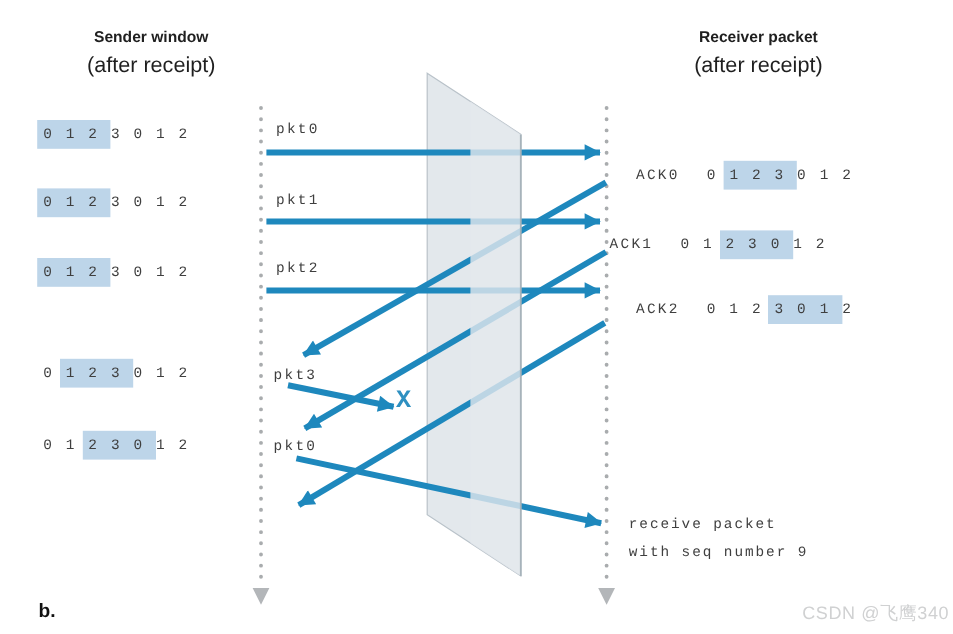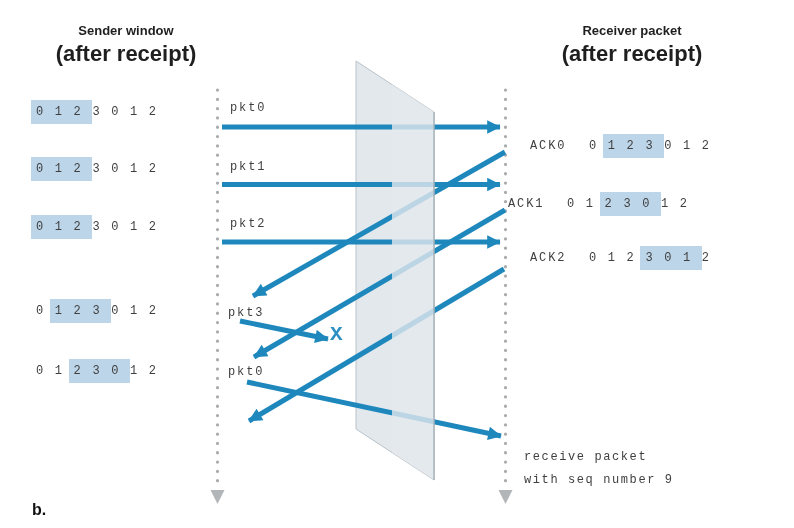--- a/index.html
+++ b/index.html
@@ -20,32 +20,32 @@
   .arrow{stroke:var(--arrow);stroke-width:5;fill:none;}
   .ah{fill:var(--arrow);}
   .timeline{stroke:var(--timeline);stroke-width:3.2;stroke-linecap:round;
             stroke-dasharray:0.1 9.2;fill:none;}
   .tl-head{fill:#b3b6b9;}
   .wall{fill:var(--panel);stroke:var(--panel_border);stroke-width:1;}
   .wall-overlay{fill:rgba(227,233,238,0.80);}
   .wall-edge{stroke:#a7b3bb;stroke-width:1.5;}
   .hdr{width:200px;text-align:center;color:var(--header_text);}
   .hdr .t{font-size:13px;font-weight:700;line-height:24px;}
-  .hdr .s{font-size:22px;font-weight:700;line-height:22px;}
+  .hdr .s{font-size:18px;font-weight:400;line-height:22px;}
   .seqrow{height:28px;line-height:28px;white-space:pre;}
   .mono{font-family:"Liberation Mono","DejaVu Sans Mono",monospace;
         font-size:12px;letter-spacing:2.2px;color:var(--mono_text);}
   .win{background:var(--window_highlight);padding:5px 0 5px 5px;margin-left:-5px;}
   .pktlab{height:20px;line-height:20px;letter-spacing:1.9px;}
   .ackrow{height:28px;line-height:28px;}
   .ackrow .ack{position:absolute;left:0;letter-spacing:1.9px;margin-left:12px;}
   .ackrow .seq{position:absolute;left:71px;white-space:pre;}
   .xmark{font-family:"Liberation Mono","DejaVu Sans Mono",monospace;
          font-weight:700;font-size:21px;color:#2e90c1;line-height:21px;}
-  .note{line-height:22.5px;letter-spacing:1.6px;margin-top:20px;}
+  .note{line-height:22.5px;letter-spacing:1.6px;}
   .figlab{font-size:16px;font-weight:700;color:#111;}
   .wm{font-size:15px;color:var(--watermark);letter-spacing:0.5px;}
 </style>
 </head>
 <body>
 
 <div class="stage">
 
   <svg width="794" height="528" viewBox="0 0 794 528">
     <defs>
@@ -109,14 +109,15 @@
     <span class="ack">ACK2</span>
     <span class="seq"><span>0 1 2 </span><span class="win">3 0 1 </span><span>2</span></span>
   </div>
 
   <div class="abs mono note" style="left:524px;top:426px;">
     <div>receive packet</div>
     <div>with seq number 9</div>
   </div>
 
   <div class="abs figlab" style="left:32px;top:501px;">b.</div>
+  <div class="abs wm" style="right:3px;top:502px;">CSDN @飞鹰340</div>
 
 </div>
 
 </body></html>

